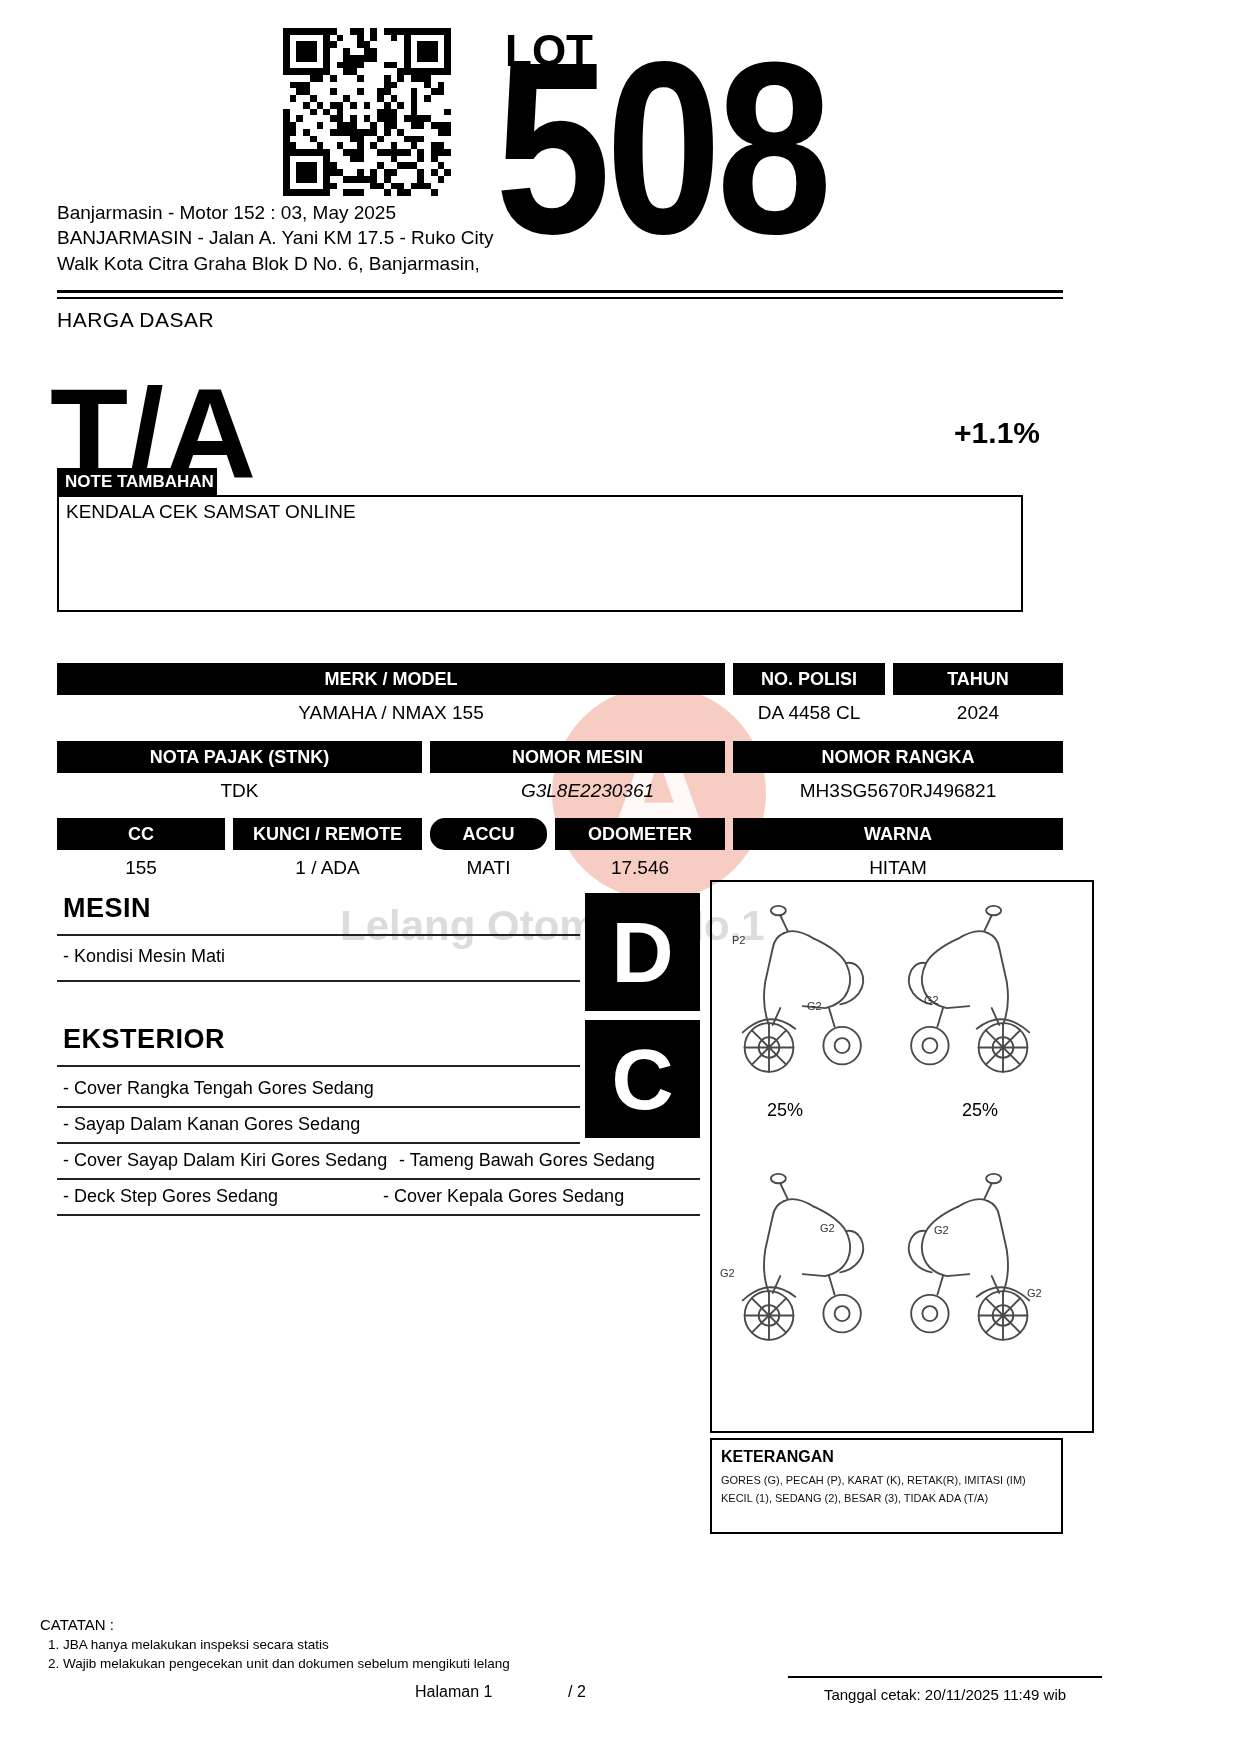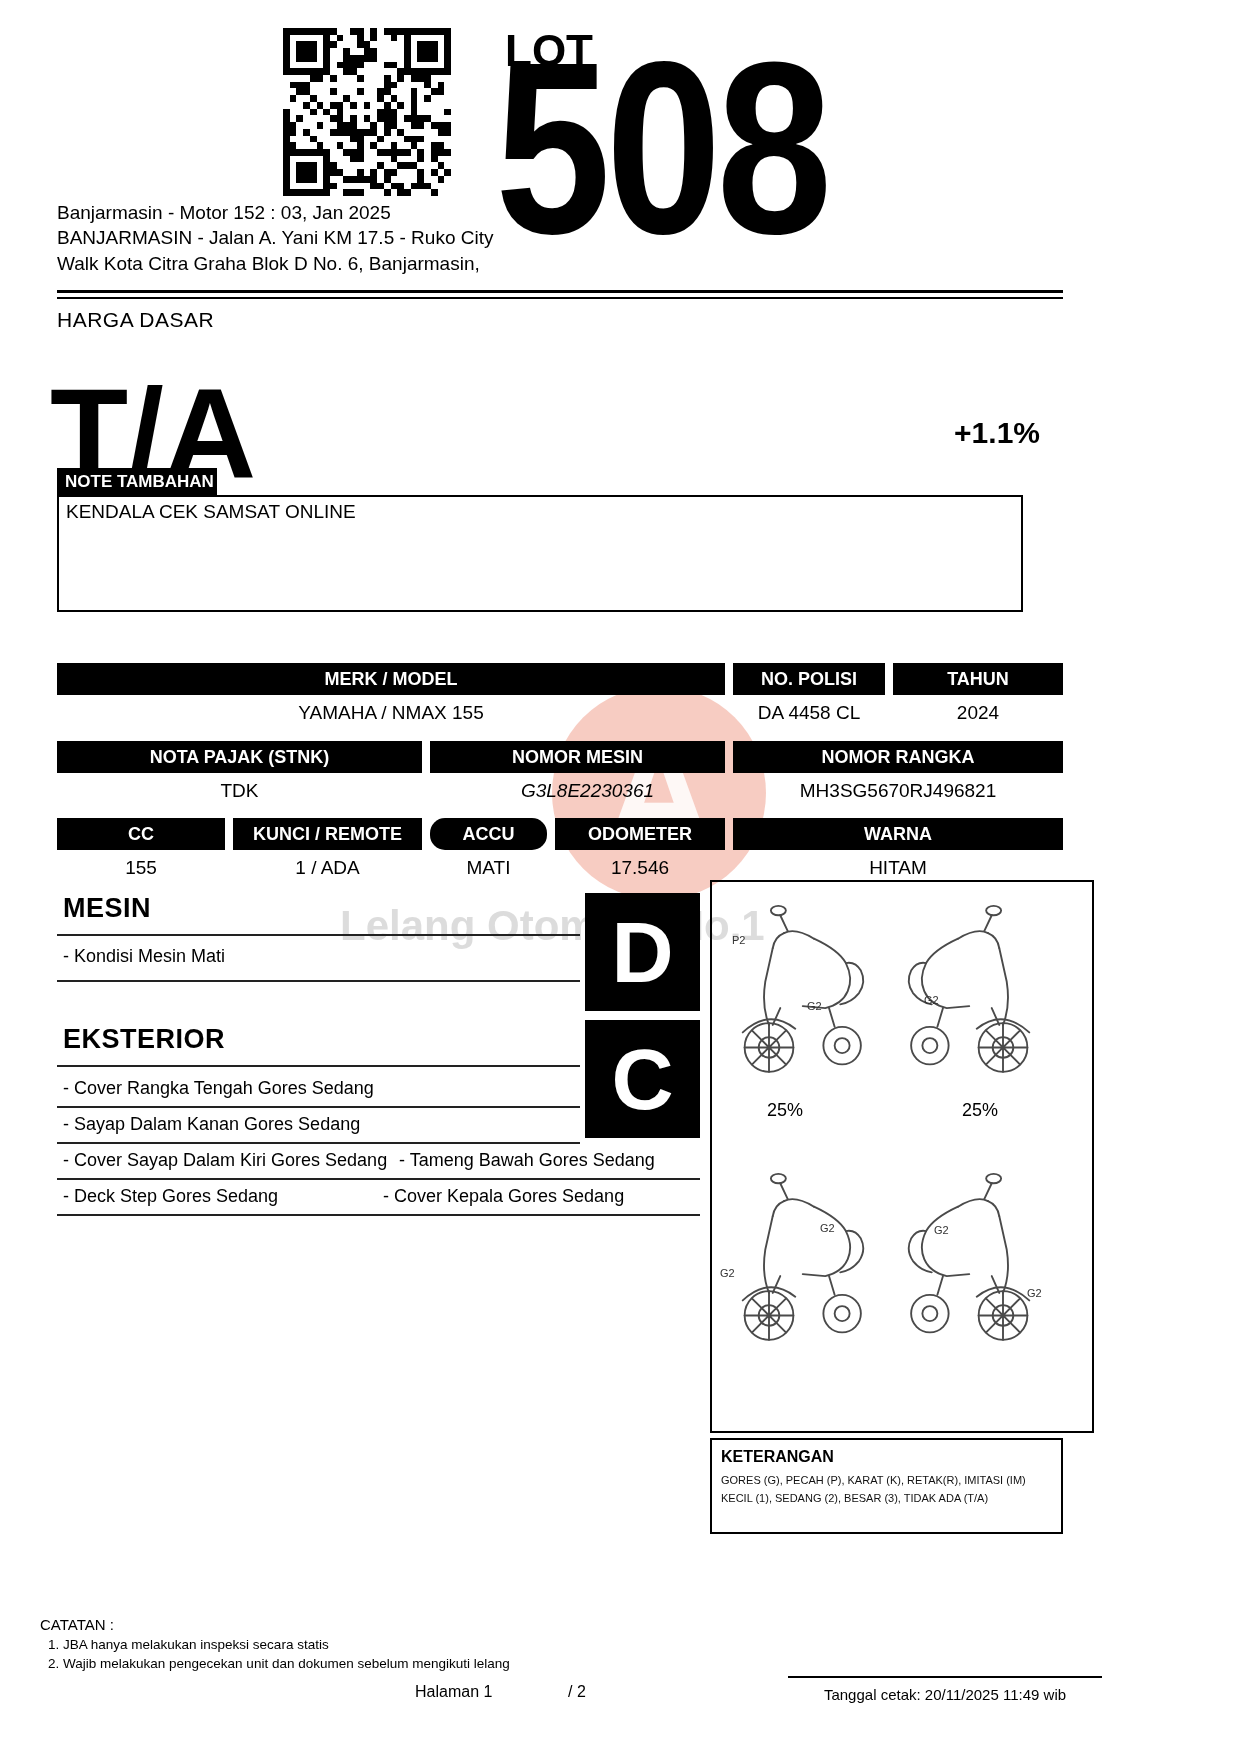--- a/index.html
+++ b/index.html
@@ -773,21 +773,21 @@
         <div></div>
         <div></div>
         <div class="on"></div>
         <div></div>
         <div></div>
       </div>
     <div class="lot-label">LOT</div>
     <div class="lot-number">508</div>
 
     <div class="addr">
-      <div>Banjarmasin - Motor 152 : 03, Jan 2025</div>
+      <div>Banjarmasin - Motor 152 : 03, May 2025</div>
       <div>BANJARMASIN - Jalan A. Yani KM 17.5 - Ruko City</div>
       <div>Walk Kota Citra Graha Blok D No. 6, Banjarmasin,</div>
     </div>
 
     <div class="rule-double"></div>
 
     <div class="harga-label">HARGA DASAR</div>
     <div class="harga-value">T/A</div>
     <div class="increment">+1.1%</div>
 

